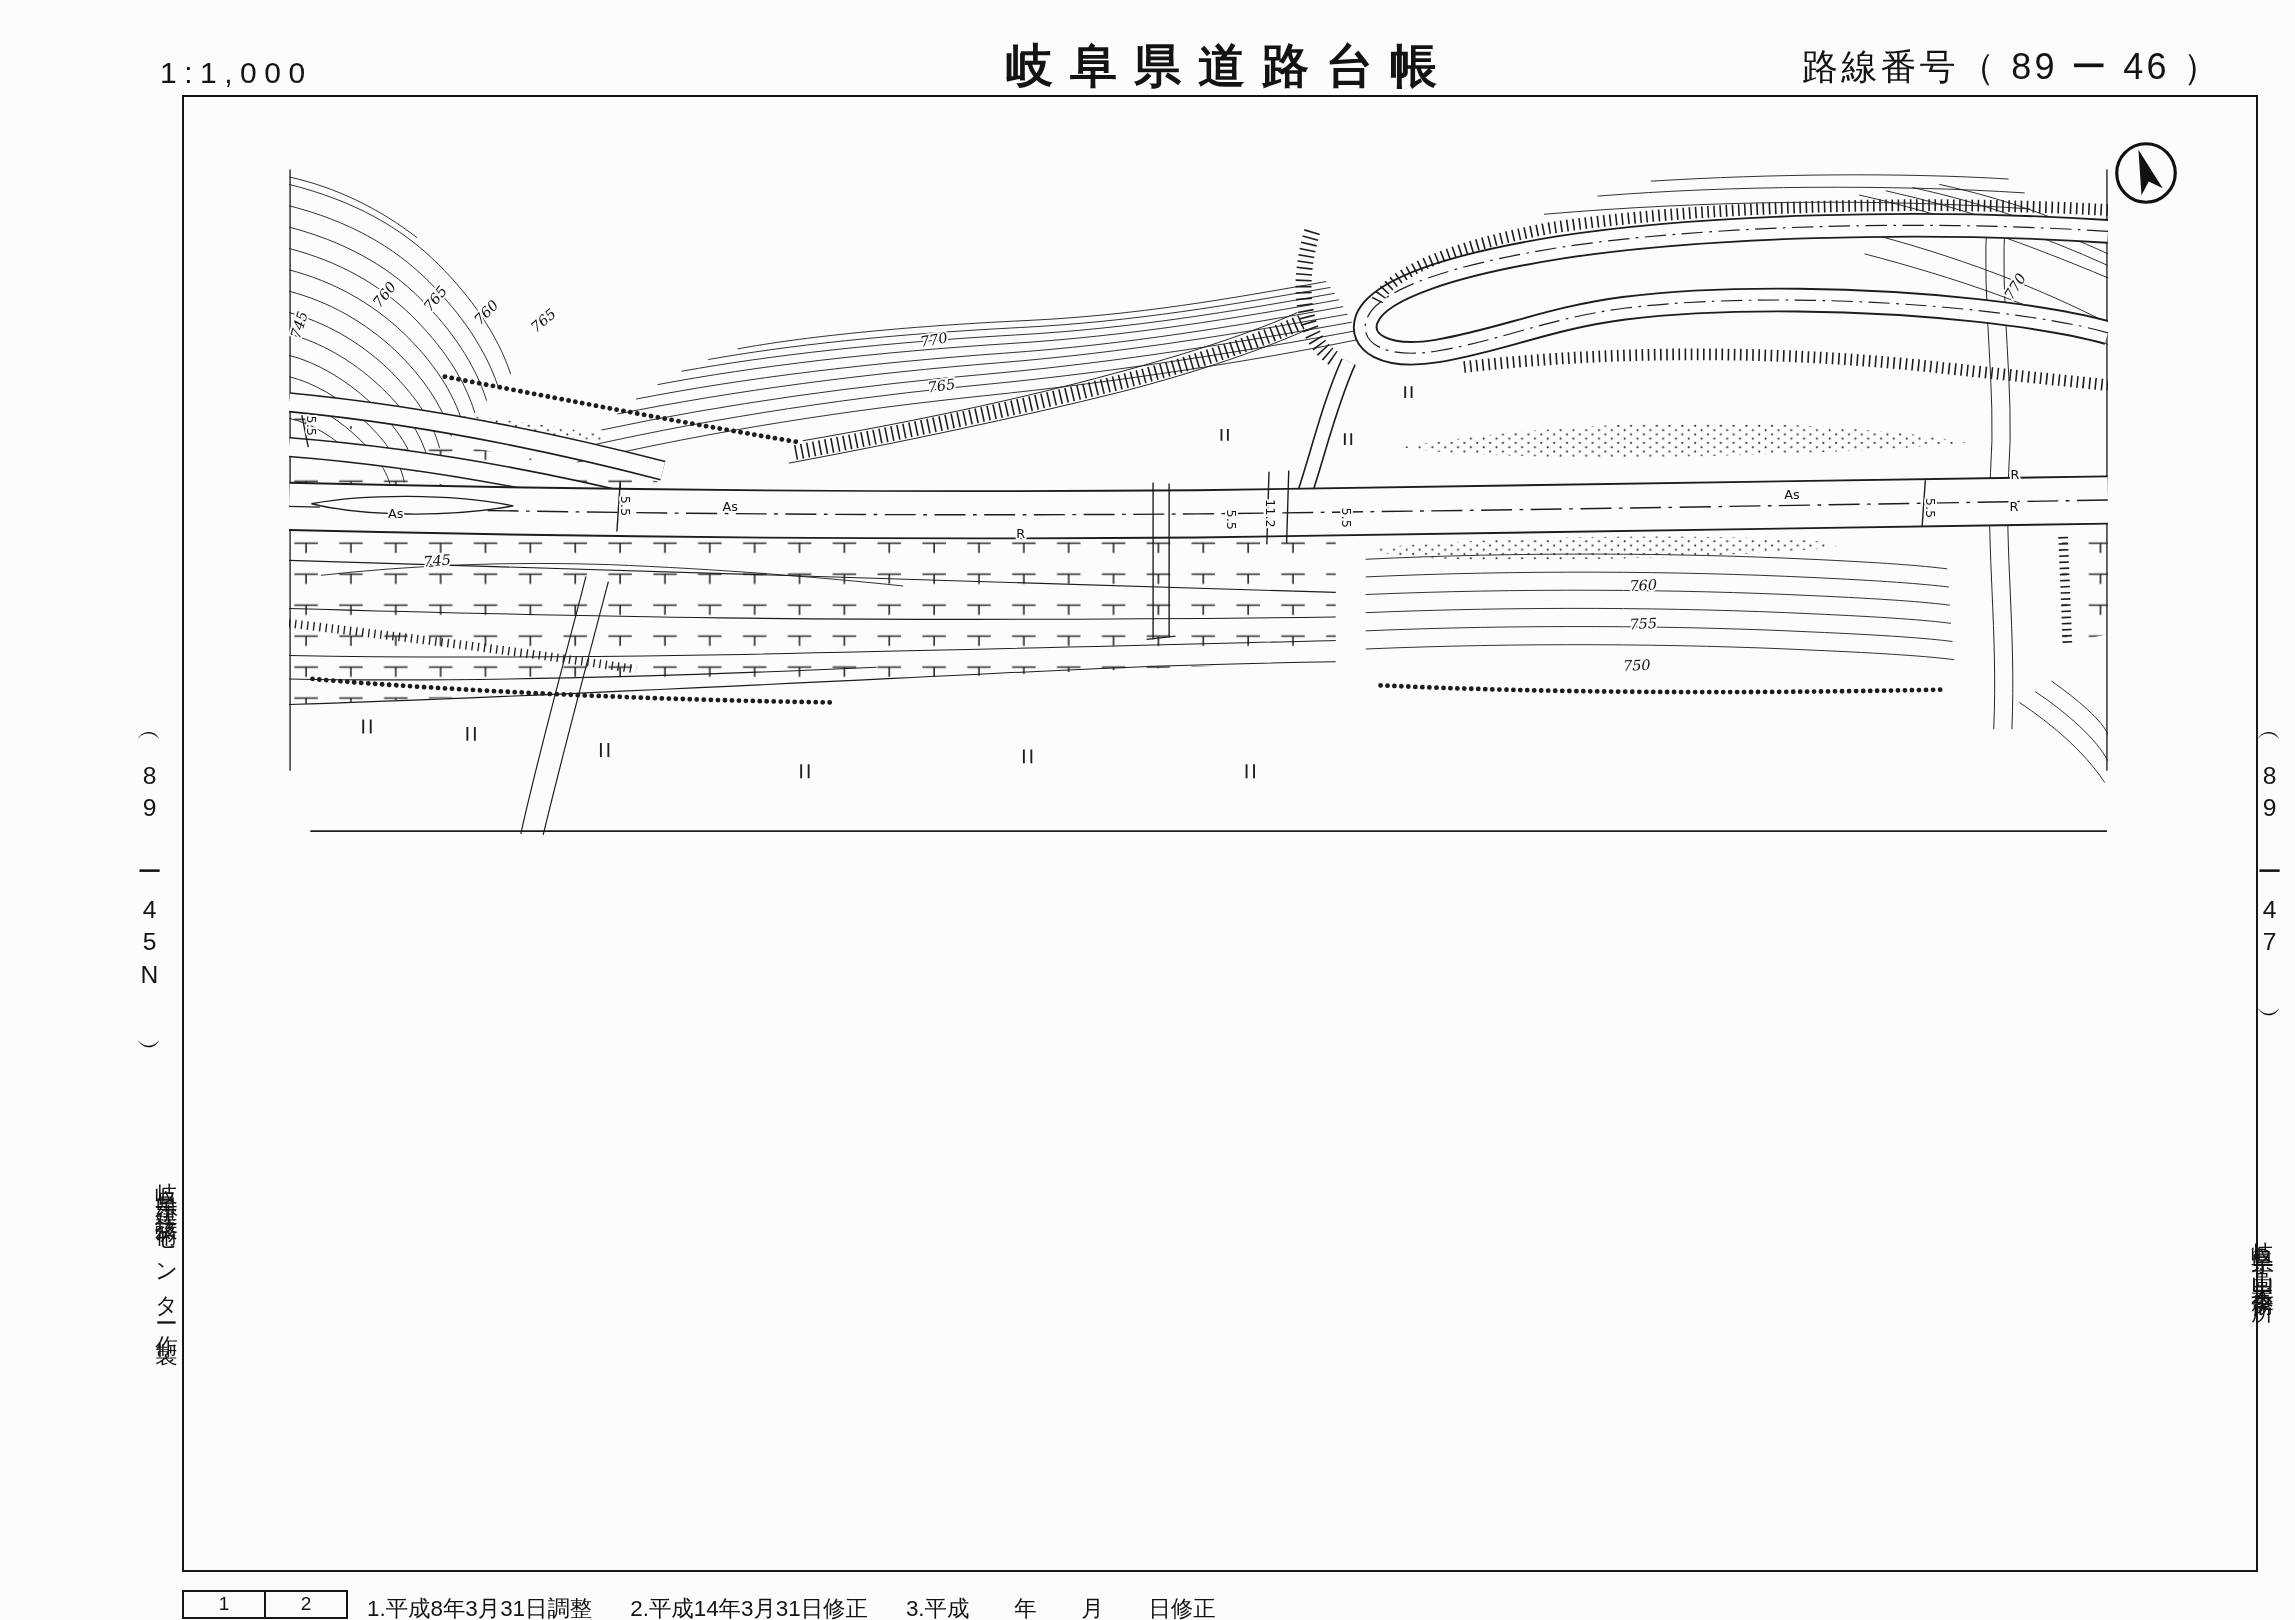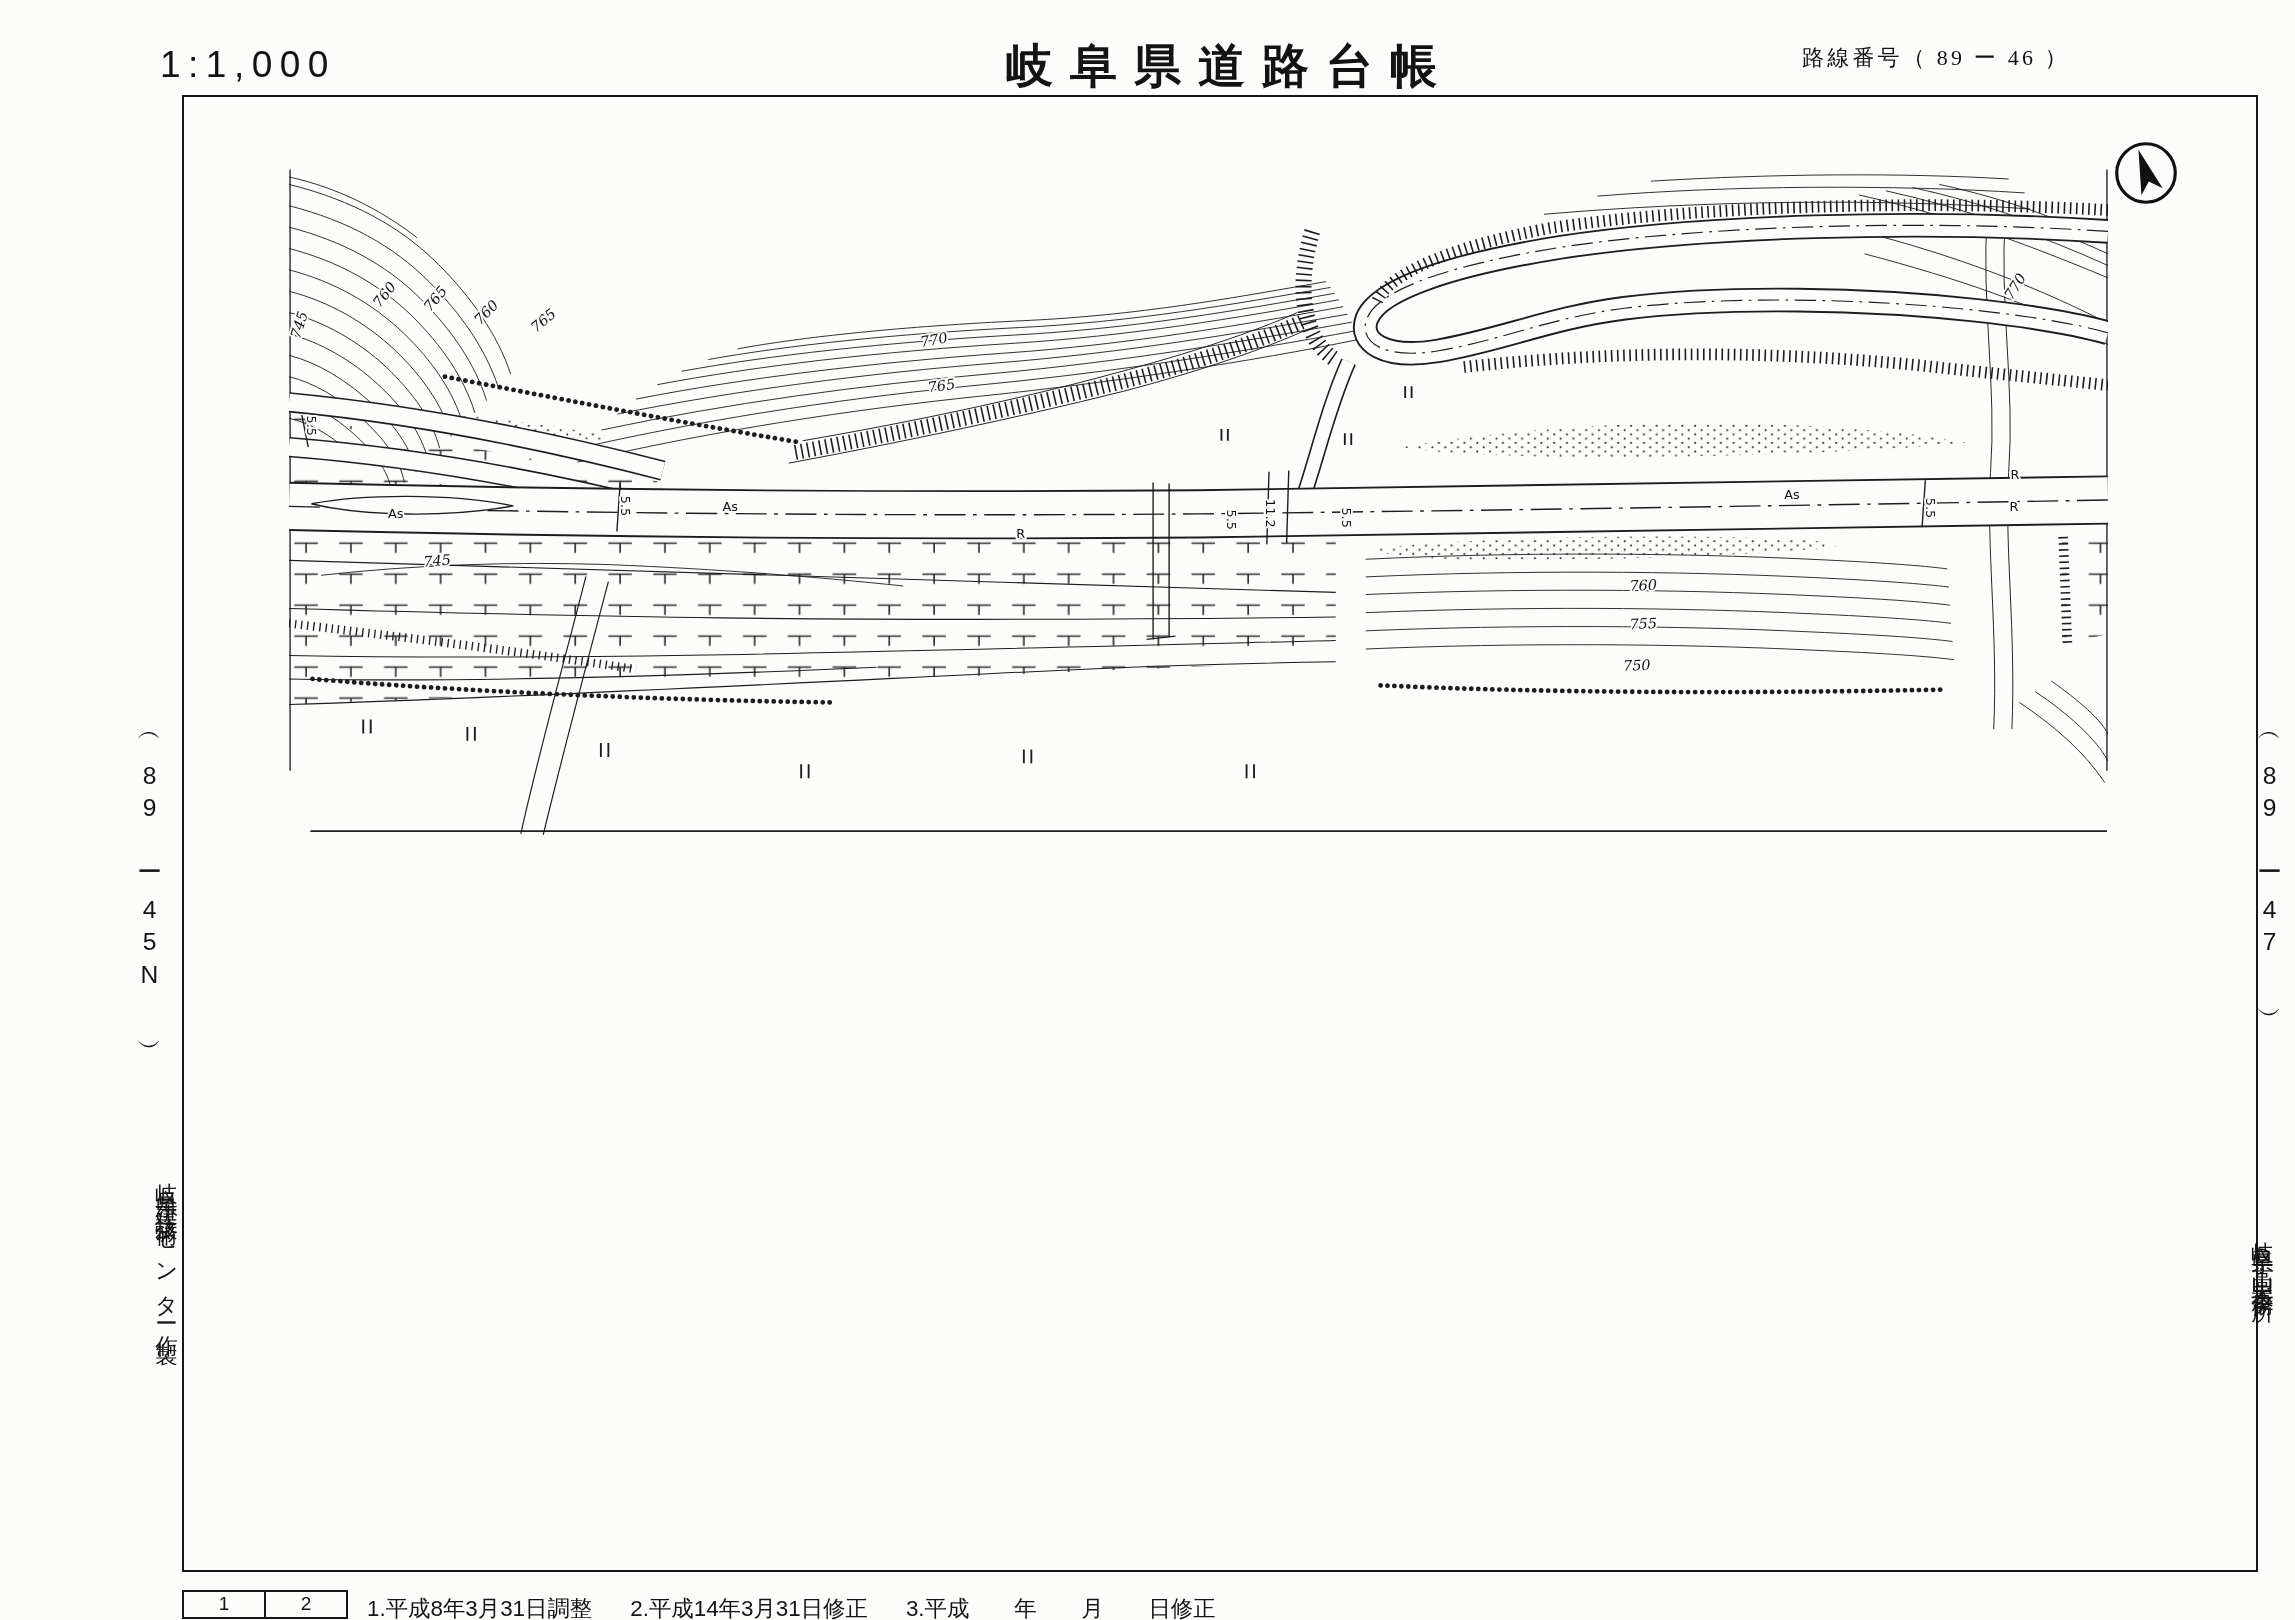--- a/index.html
+++ b/index.html
@@ -3,23 +3,23 @@
 <meta charset="utf-8">
 <style>
   html,body{margin:0;padding:0;}
   body{
     width:2295px;height:1621px;position:relative;overflow:hidden;
     background:#fcfcfa;color:#131313;
     font-family:"Liberation Sans",sans-serif;
   }
   .abs{position:absolute;}
   .frame{left:182px;top:95px;width:2072px;height:1473px;border:2.7px solid #161616;}
-  .scale-label{left:160px;top:44px;font-size:37px;letter-spacing:7.5px;white-space:nowrap;}
+  .scale-label{left:160px;top:56px;font-size:30px;letter-spacing:7.5px;white-space:nowrap;}
   .page-title{left:1006px;top:35px;font-size:47px;letter-spacing:17px;font-weight:700;white-space:nowrap;}
-  .route-label{left:1802px;top:43px;font-size:22px;letter-spacing:3.2px;white-space:nowrap;font-family:Liberation Serif, serif;}
+  .route-label{left:1802px;top:43px;font-size:36px;letter-spacing:3.2px;white-space:nowrap;}
   .vtext{writing-mode:vertical-rl;text-orientation:upright;white-space:nowrap;}
   .sheet-left{left:133px;top:724px;font-size:24.6px;letter-spacing:5.3px;}
   .sheet-right{left:2253px;top:724px;font-size:24.6px;letter-spacing:5.3px;}
   .producer{left:151px;top:1165px;font-size:22.4px;letter-spacing:7px;}
   .office{left:2247px;top:1224px;font-size:22.4px;letter-spacing:5.9px;}
   .sheet-table{left:182px;top:1590px;display:flex;border:2.1px solid #161616;background:#fcfcfa;}
   .sheet-cell{width:80px;height:24.6px;font-size:19px;display:flex;align-items:center;justify-content:center;}
   .sheet-cell + .sheet-cell{border-left:2.1px solid #161616;}
   .revisions{left:367px;top:1593px;font-size:22.4px;display:flex;gap:38px;white-space:nowrap;}
   .north{left:2113px;top:140px;width:66px;height:66px;}

